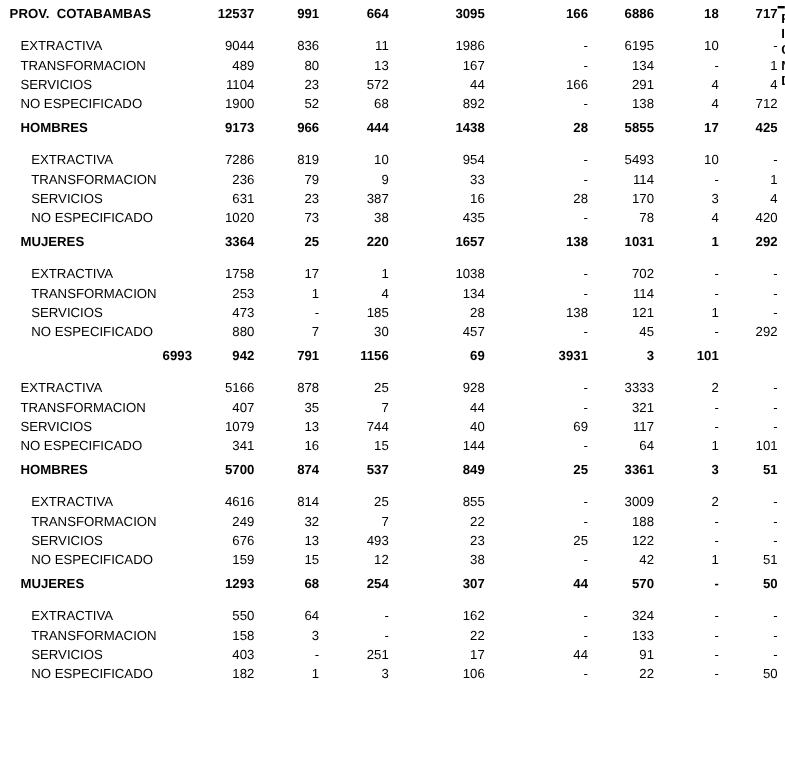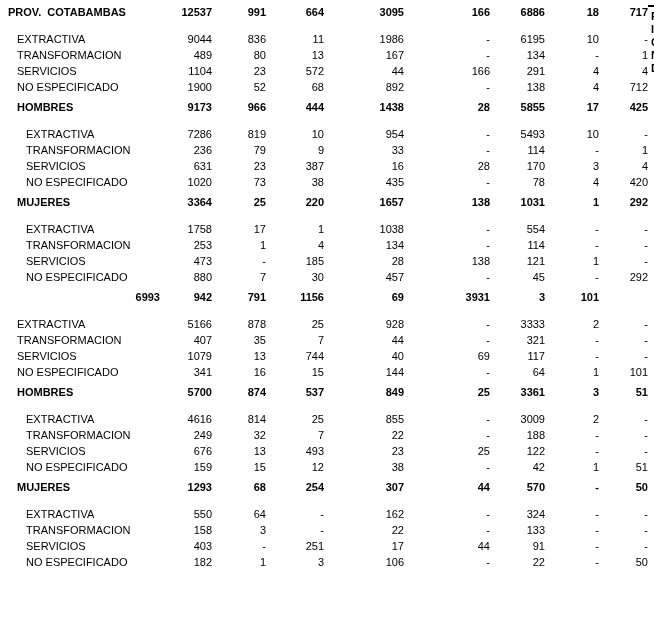--- a/index.html
+++ b/index.html
@@ -175,21 +175,21 @@
         <div class="cell num">1</div>
         <div class="cell num">292</div>
       </div>
       <div class="row indent-2">
         <div class="cell label">EXTRACTIVA</div>
         <div class="cell num">1758</div>
         <div class="cell num">17</div>
         <div class="cell num">1</div>
         <div class="cell num">1038</div>
         <div class="cell num">-</div>
-        <div class="cell num">554</div>
+        <div class="cell num">702</div>
         <div class="cell num">-</div>
         <div class="cell num">-</div>
       </div>
       <div class="row indent-2">
         <div class="cell label">TRANSFORMACION</div>
         <div class="cell num">253</div>
         <div class="cell num">1</div>
         <div class="cell num">4</div>
         <div class="cell num">134</div>
         <div class="cell num">-</div>

